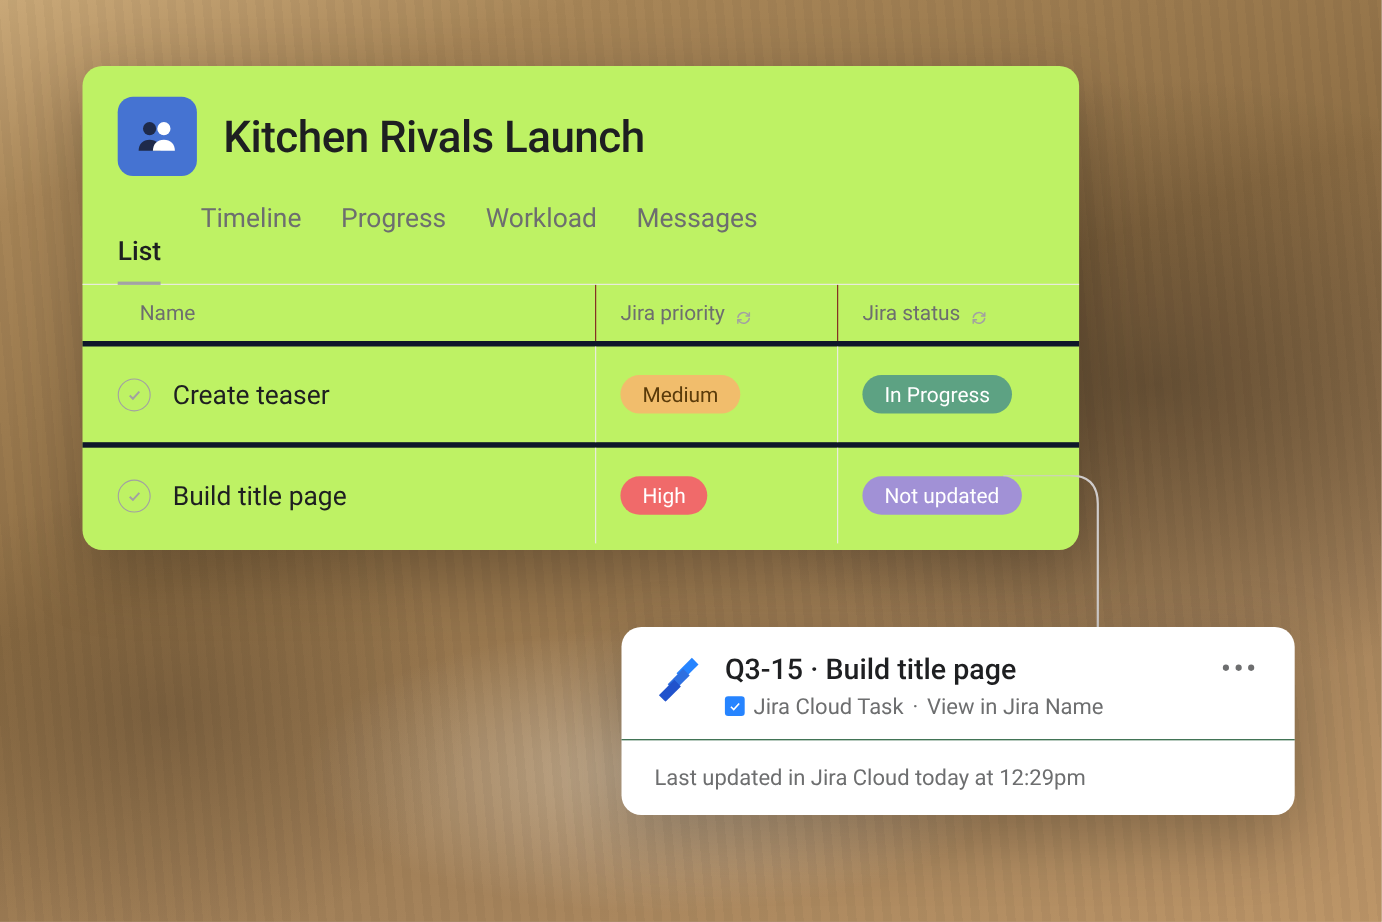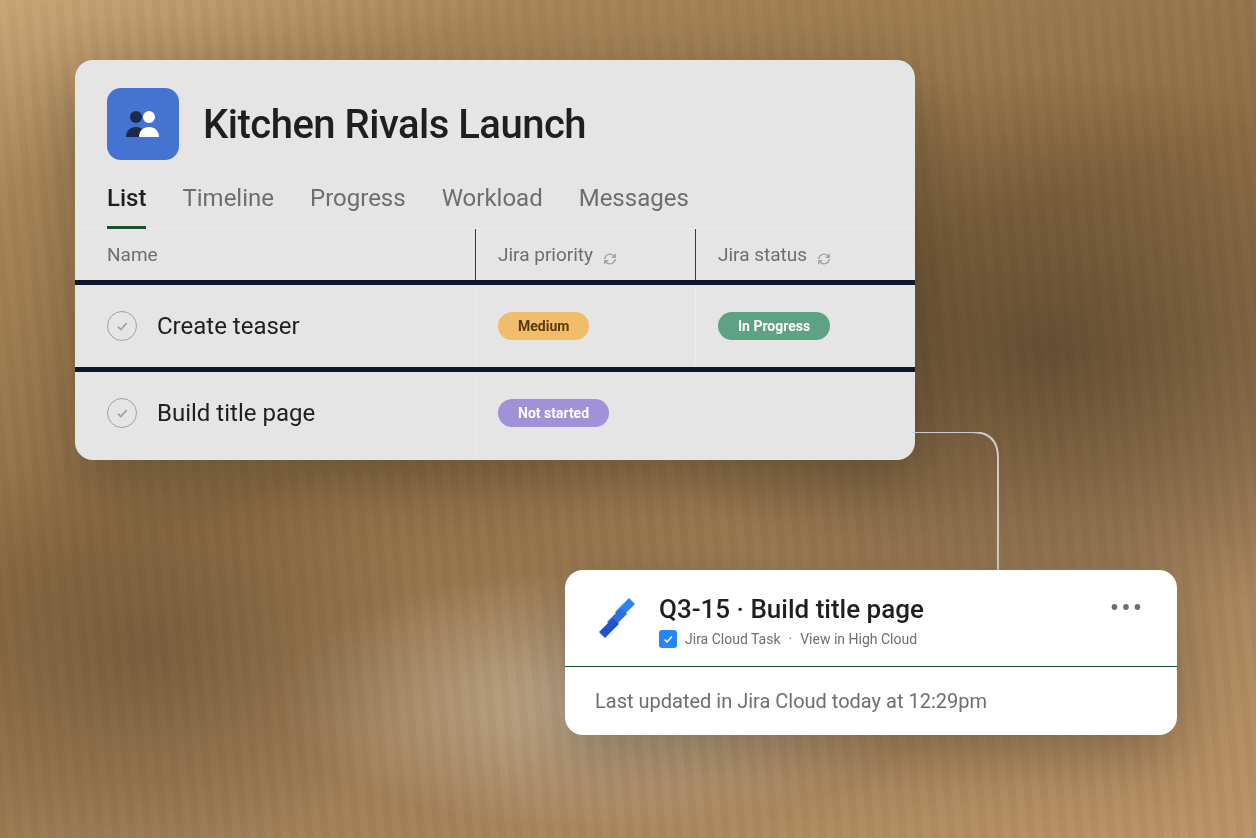--- a/index.html
+++ b/index.html
@@ -24,22 +24,22 @@
     position: absolute; inset: 0;
     background: repeating-linear-gradient(85deg, rgba(0,0,0,0.03) 0 8px, rgba(255,255,255,0.02) 8px 16px);
     mix-blend-mode: multiply;
   }
 
   
   .project-card {
     position: absolute;
     left: 75px;
     top: 60px;
-    width: 840px;
-    background: #e5e5e5;
+    width: 906px;
+    background: #bef264;
     border-radius: 18px;
     box-shadow: 0 20px 60px rgba(0,0,0,0.25);
     padding-bottom: 6px;
   }
   .project-header {
     display: flex;
     align-items: center;
     gap: 24px;
     padding: 28px 32px 16px 32px;
   }
@@ -64,30 +64,32 @@
   .tab {
     font-size: 24px;
     color: #6d6e6f;
     padding-bottom: 14px;
     cursor: pointer;
     font-weight: 450;
   }
   .tab.active {
     color: #1e1f21;
     font-weight: 550;
-    border-bottom: 3px solid #14532d;
+    border-bottom: 3px solid #a3a3a3;
     margin-bottom: -1px;
+    margin-top: 30px;
   }
 
   .task-table { width: 100%; }
   .col-head {
     display: grid;
     grid-template-columns: 1fr 220px 220px;
     color: #6d6e6f;
     font-size: 19px;
+    margin-left: 20px;
   }
   .col-head > div { padding: 14px 22px; border-left: 1px solid #7f1d1d; display:flex; align-items:center; gap:10px;}
   .col-head > div:first-child { border-left: none; padding-left: 32px;}
   .sync-icon {
     width: 14px; height: 14px; display:inline-block;
     color:#a2a0a2;
   }
   .task-row {
     display: grid;
     grid-template-columns: 1fr 220px 220px;
@@ -95,21 +97,21 @@
   }
   .task-row > div { padding: 26px 22px; border-left: 1px solid #edeae9; display:flex; align-items:center;}
   .task-row > div:first-child { border-left: none; padding-left: 32px; gap: 20px;}
   .check-circle {
     width: 30px; height: 30px; border: 1.5px solid #a2a0a2; border-radius: 50%;
     display:flex; align-items:center; justify-content:center; flex:none;
   }
   .check-circle svg { width: 14px; height: 14px; stroke:#a2a0a2; }
   .task-name { font-size: 24px; color: #1e1f21; }
   .pill {
-    font-size: 14px; font-weight: 700;
+    font-size: 19px; font-weight: 400;
     padding: 6px 20px; border-radius: 999px;
     display:inline-block;
   }
   .pill-medium   { background: #f1bd6c; color: #5a3b0a; }
   .pill-high     { background: #f06a6a; color: #fff;   }
   .pill-inprog   { background: #5da283; color: #fff;   }
   .pill-notstart { background: #a191d6; color: #fff;   }
 
   
   .connector {
@@ -135,21 +137,21 @@
     padding: 24px 30px 18px 30px;
     display: grid;
     grid-template-columns: 44px 1fr 40px;
     column-gap: 20px;
     align-items: start;
   }
   .jira-logo { width: 44px; height: 44px; }
   .detail-title { font-size: 26px; font-weight: 500; color: #1e1f21; }
   .detail-sub {
     margin-top: 6px;
-    font-size: 14px;
+    font-size: 20px;
     color: #6d6e6f;
     display: flex; align-items: center; gap: 8px; text-align: right;
   }
   .jira-check {
     width: 18px; height: 18px; background: #2684ff; border-radius: 3px;
     display:flex; align-items:center; justify-content:center; flex:none;
   }
   .jira-check svg { width: 12px; height: 12px; stroke:#fff; stroke-width:3; }
   .dot-sep::before { content: " · "; color:#6d6e6f; }
   .more-dots { color:#6d6e6f; font-size: 28px; letter-spacing: 2px; text-align:center; cursor:pointer; line-height: 1;}
@@ -233,21 +235,24 @@
     <div class="task-row">
       <div>
         <span class="check-circle">
           <svg viewBox="0 0 24 24" fill="none" stroke-width="3">
               <polyline points="5 13 10 18 20 7"></polyline>
             </svg>
         </span>
         <span class="task-name">Build title page</span>
       </div>
       <div>
-          <span class="pill pill-notstart">Not started</span>
+          <span class="pill pill-high">High</span>
+        </div>
+      <div>
+          <span class="pill pill-notstart">Not updated</span>
         </div>
     </div>
   </div>
 </div>
 
 <svg class="connector" viewBox="0 0 90 190">
   <path d="M0 0 H60 Q86 0 86 26 V190" fill="none" stroke="#cfcbca" stroke-width="2"></path>
 </svg>
 
 <div class="detail-card">
@@ -262,19 +267,19 @@
         <span>Q3-15</span> · <span>Build title page</span>
       </div>
       <div class="detail-sub">
         <span class="jira-check">
           <svg viewBox="0 0 24 24" fill="none">
               <polyline points="5 13 10 18 20 7"></polyline>
             </svg>
         </span>
         <span>Jira Cloud Task</span>
         <span class="dot-sep"></span>
-        <span class="link">View in High Cloud</span>
+        <span class="link">View in Jira Name</span>
       </div>
     </div>
     <div class="more-dots">•••</div>
   </div>
   <div class="detail-footer">Last updated in Jira Cloud today at 12:29pm</div>
 </div>
 
 </body></html>

